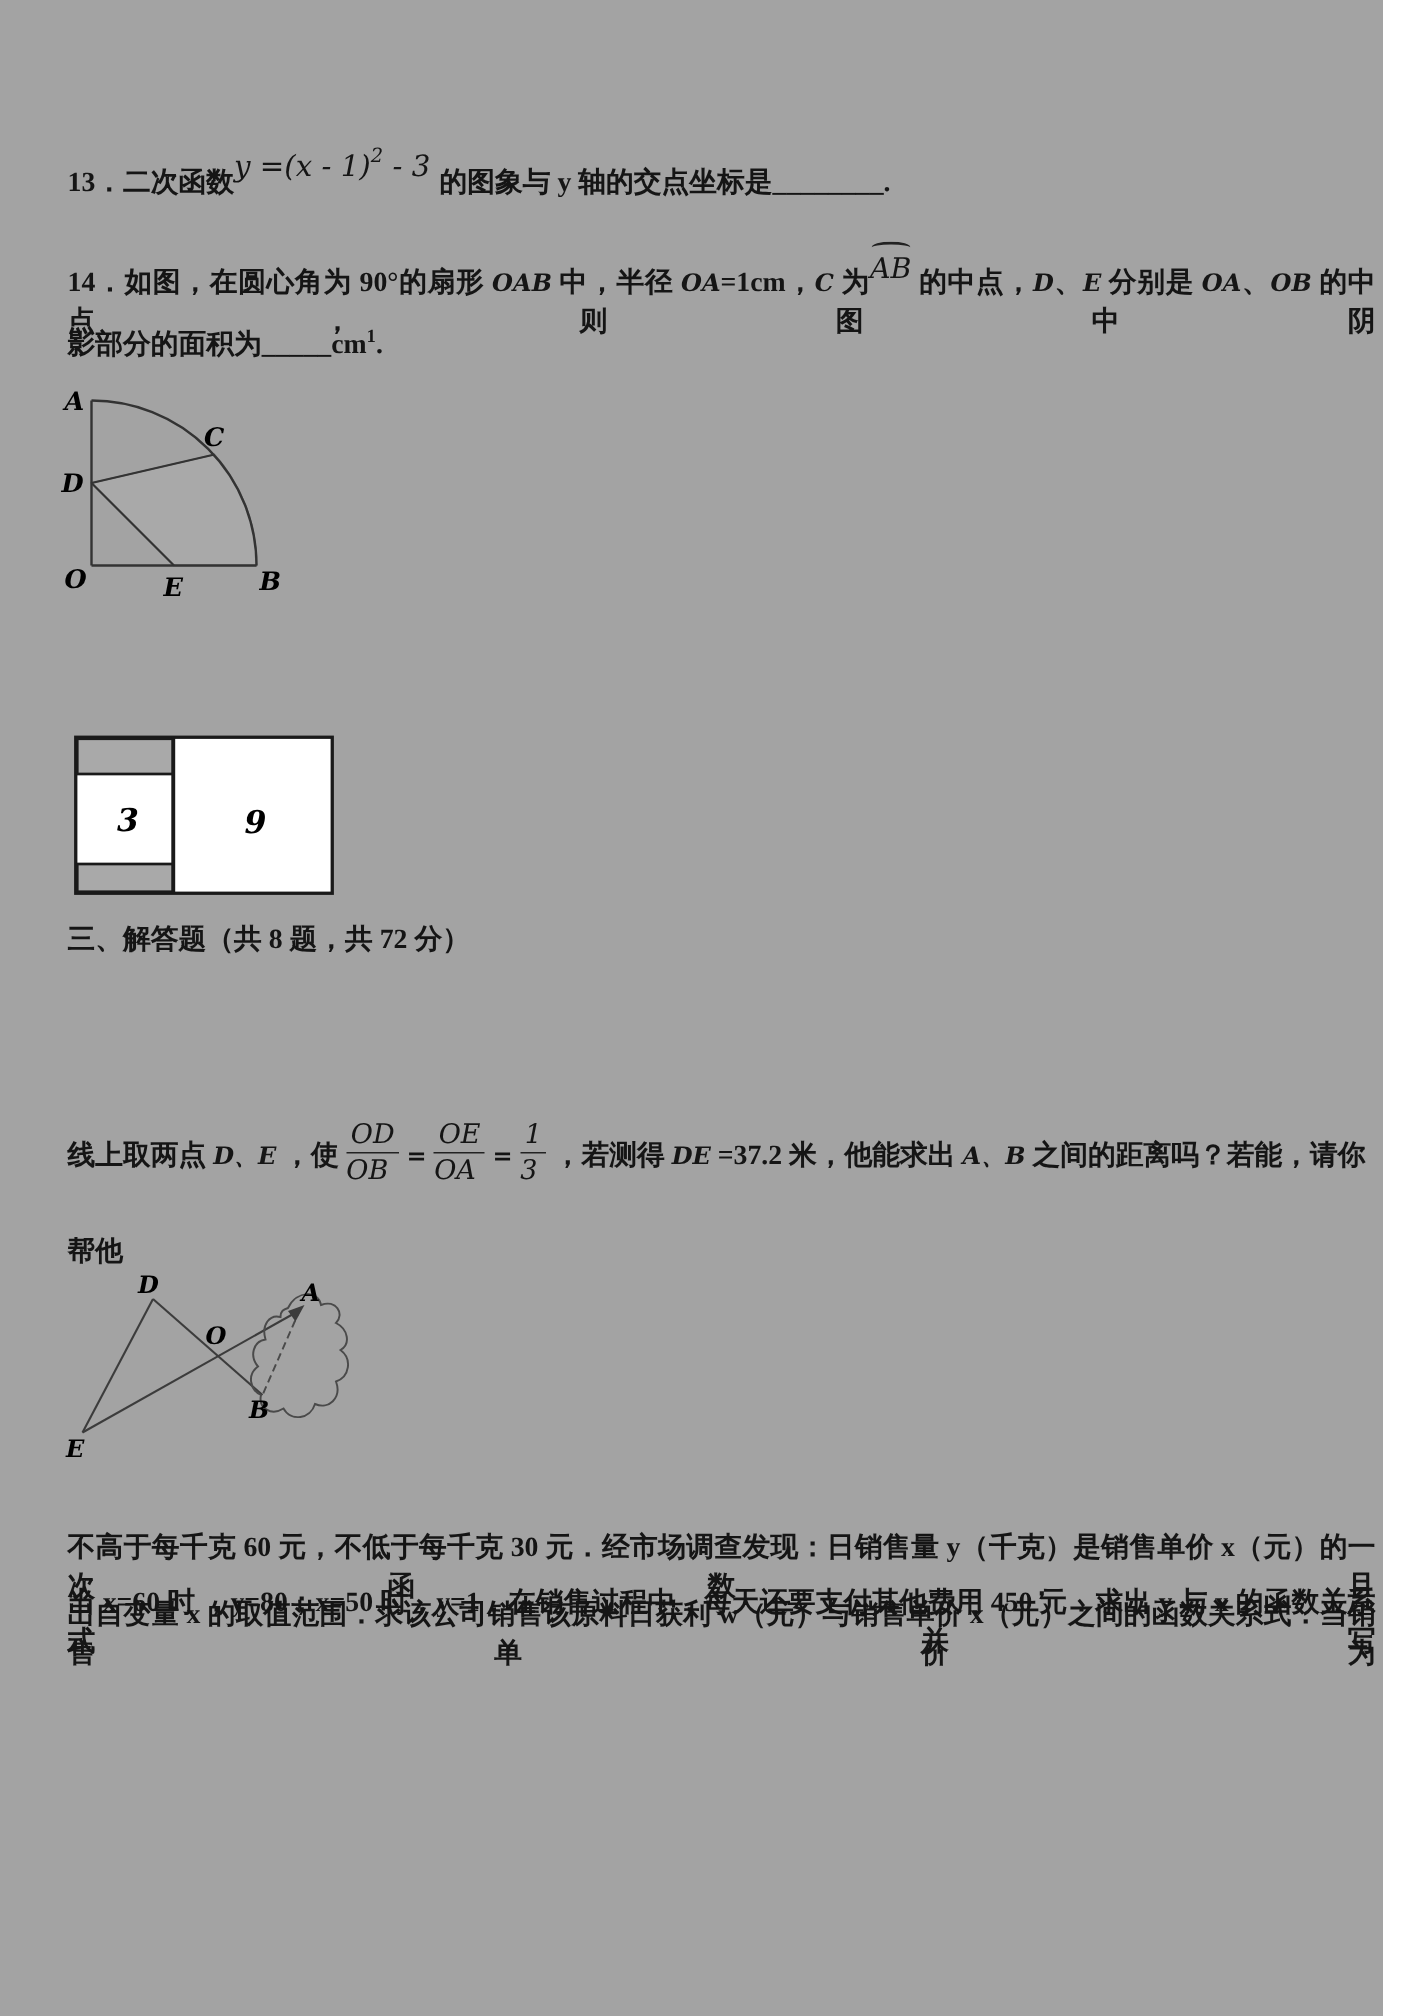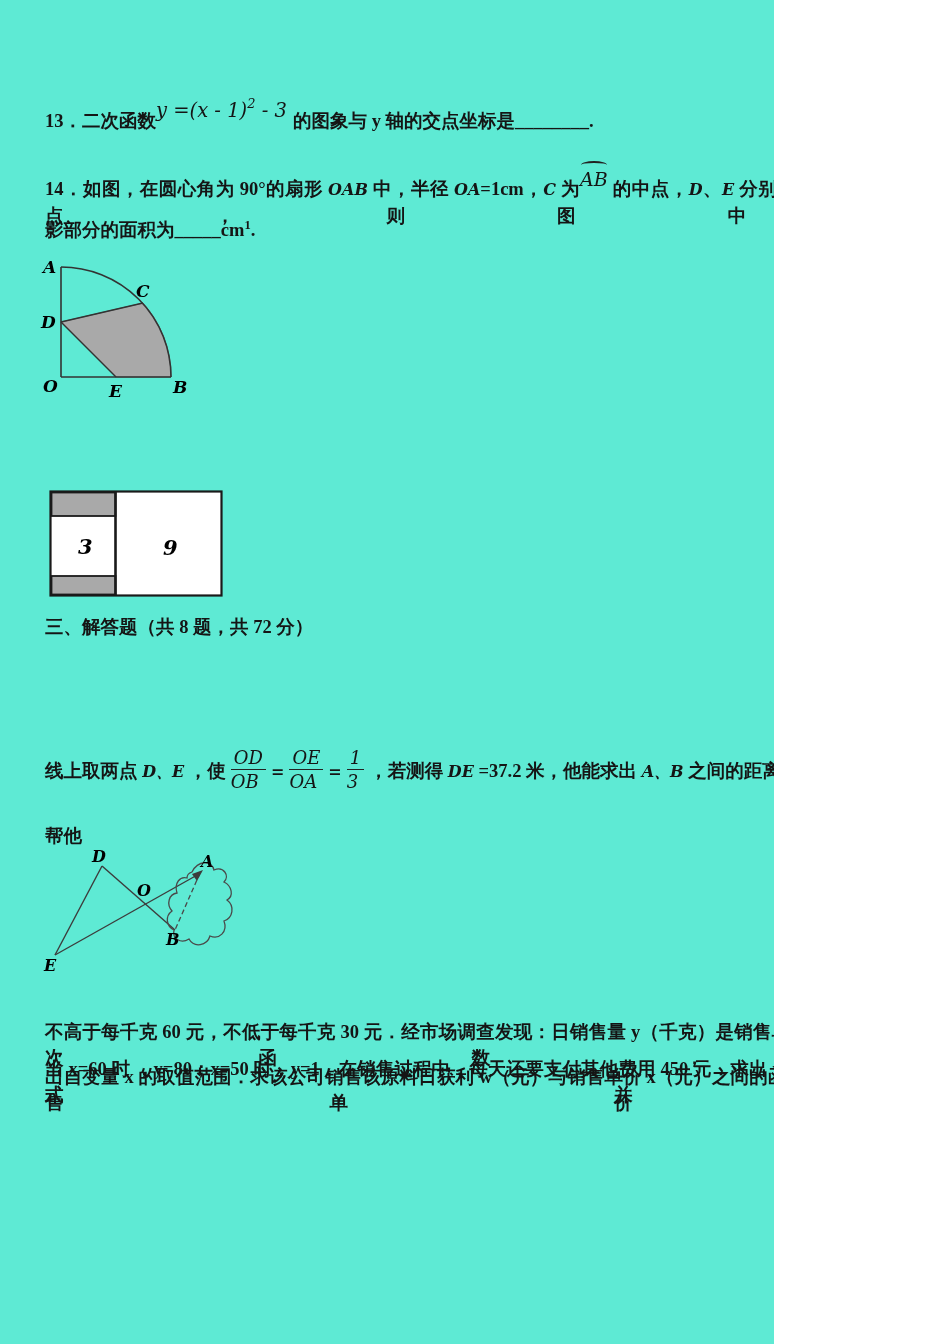--- a/index.html
+++ b/index.html
@@ -1,19 +1,19 @@
 <!DOCTYPE html>
 <html><head>
 <meta charset="utf-8">
 <style>
   html,body{margin:0;padding:0;background:#ffffff;}
   #page{
     position:relative;
-    width:774px;height:1344px;
-    background:#5eead4;
+    width:922px;height:1344px;
+    background:#a3a3a3;
     font-family:"Liberation Serif","DejaVu Serif",serif;
     color:#151515;
     overflow:hidden;
   }
   .line{
     position:absolute;left:45px;width:872px;
     font-size:18.5px;font-weight:bold;line-height:26px;
     white-space:normal;
   }
   .just{text-align:justify;text-align-last:justify;}

